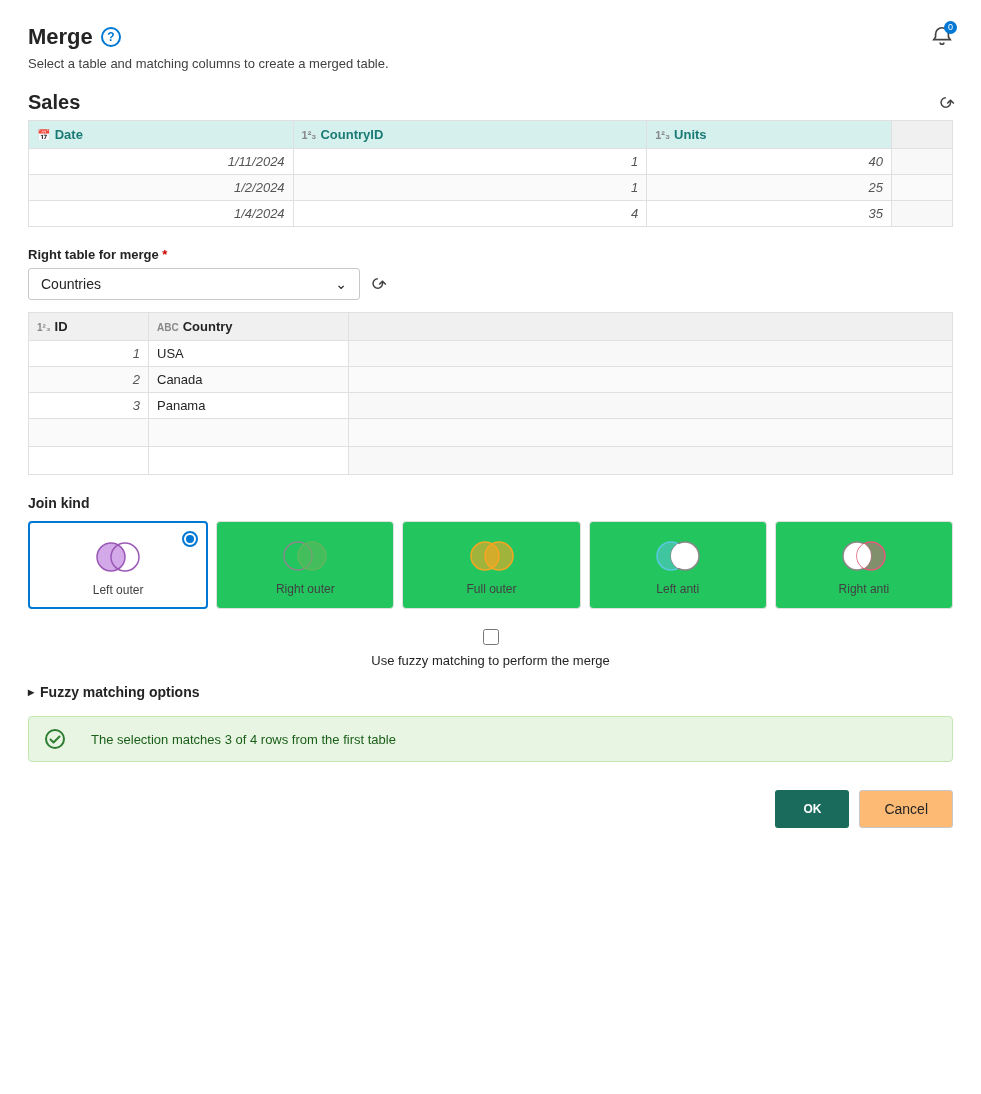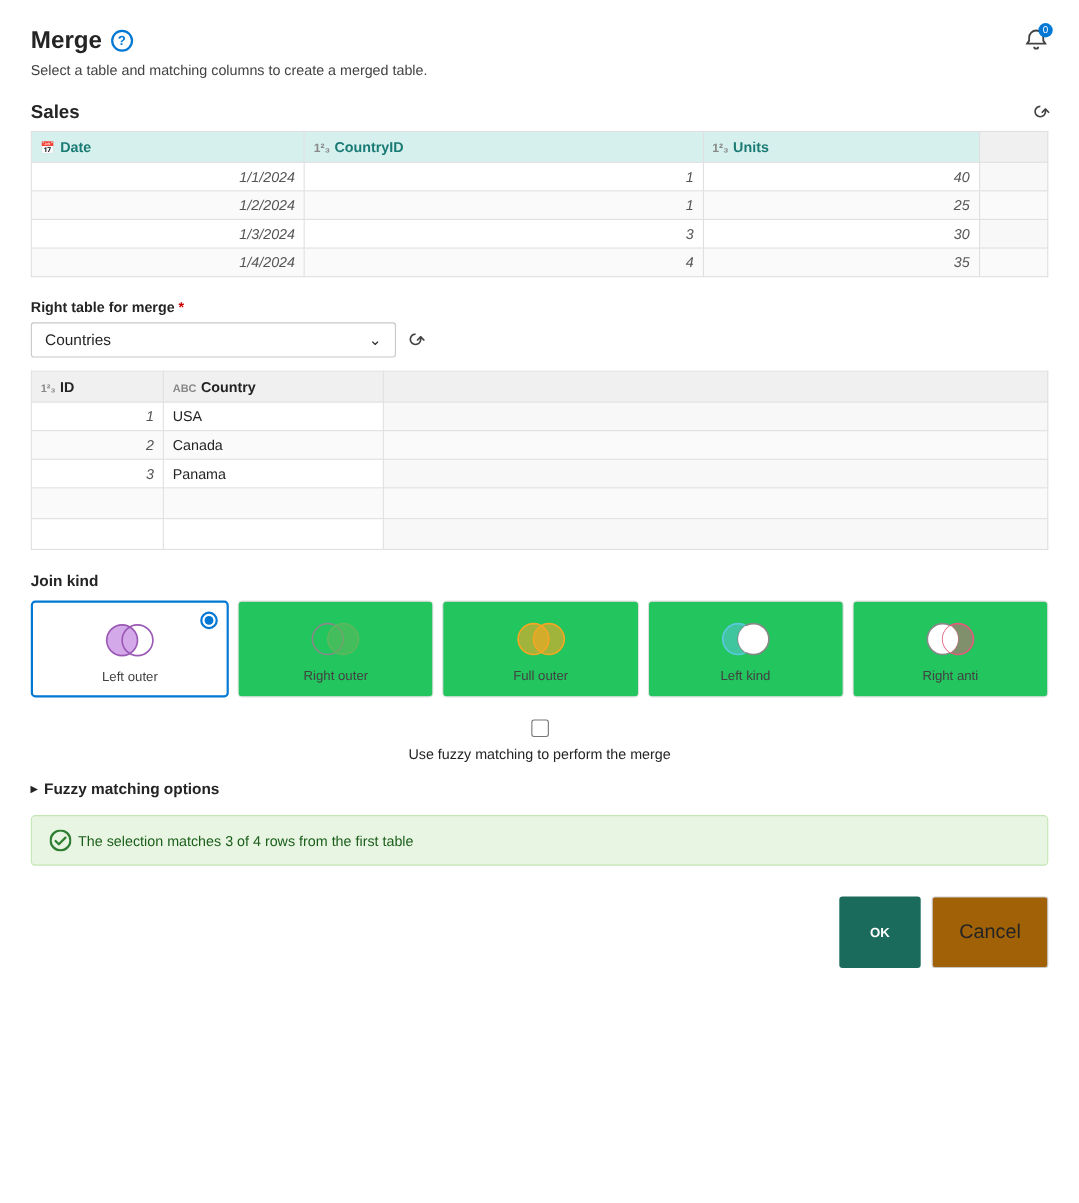--- a/index.html
+++ b/index.html
@@ -61,21 +61,21 @@
     }
 
     
     .section-header {
       display: flex;
       align-items: center;
       justify-content: space-between;
       margin-bottom: 6px;
     }
     .section-label {
-      font-size: 17px;
+      font-size: 20px;
       font-weight: 600;
     }
     .refresh-icon {
       cursor: pointer;
       font-size: 18px;
       color: #424242;
       transform: rotate(45deg);
       display: inline-block;
     }
 
@@ -240,21 +240,21 @@
     }
 
     
     .status-banner {
       background: #e8f5e2;
       border: 1px solid #c3e6b3;
       border-radius: 4px;
       padding: 12px 16px;
       display: flex;
       align-items: center;
-      gap: 6px;
+      gap: 26px;
       margin-bottom: 28px;
       color: #1a5e1a;
       font-size: 13px;
     }
     .check-circle {
       width: 20px; height: 20px;
       flex-shrink: 0;
     }
 
     
@@ -267,26 +267,26 @@
       background: #1a6b5c;
       color: white;
       border: none;
       padding: 10px 28px;
       border-radius: 3px;
       font-size: 12px;
       font-weight: 600;
       cursor: pointer;
     }
     .btn-cancel {
-      background: #a16207;
+      background: #fdba74;
       color: #242424;
       border: 1px solid #c8c8c8;
-      padding: 21px 24px;
+      padding: 10px 24px;
       border-radius: 3px;
-      font-size: 18px;
+      font-size: 14px;
       cursor: pointer;
     }
   </style>
 </head>
 <body>
 
 <div class="header-row">
   <div class="title-group">
     <h1 class="title">Merge</h1>
     <div class="help-icon">?</div>
@@ -309,35 +309,29 @@
   <thead>
     <tr>
       <th class="teal-header"><span class="col-icon">📅</span>Date</th>
       <th class="teal-header"><span class="col-icon">1²₃</span>CountryID</th>
       <th class="teal-header"><span class="col-icon">1²₃</span>Units</th>
       <th class="empty-col"></th>
     </tr>
   </thead>
   <tbody>
     <tr>
-      <td class="num">1/1/2024</td>
+      <td class="num">1/11/2024</td>
         <td class="num">1</td>
         <td class="num">40</td>
         <td class="empty-col"></td>
     </tr>
     <tr>
       <td class="num">1/2/2024</td>
         <td class="num">1</td>
         <td class="num">25</td>
-        <td class="empty-col"></td>
-    </tr>
-    <tr>
-      <td class="num">1/3/2024</td>
-        <td class="num">3</td>
-        <td class="num">30</td>
         <td class="empty-col"></td>
     </tr>
     <tr>
       <td class="num">1/4/2024</td>
         <td class="num">4</td>
         <td class="num">35</td>
         <td class="empty-col"></td>
     </tr>
   </tbody>
 </table>
@@ -431,21 +425,21 @@
     <div class="venn">
       <svg viewBox="0 0 50 36">
         <circle cx="18" cy="18" r="14" fill="#5bc8e0" fill-opacity="0.5" stroke="#5bc8e0" stroke-width="1.5"></circle>
         <circle cx="32" cy="18" r="14" fill="white" stroke="#888" stroke-width="1.5"></circle>
         <clipPath id="cl2">
             <circle cx="32" cy="18" r="14"></circle>
           </clipPath>
         <circle cx="18" cy="18" r="14" fill="white" clip-path="url(#cl2)" stroke="none"></circle>
       </svg>
     </div>
-    <span class="join-card-label">Left kind</span>
+    <span class="join-card-label">Left anti</span>
   </div>
 
   <div class="join-card">
     <div class="venn">
       <svg viewBox="0 0 50 36">
         <circle cx="18" cy="18" r="14" fill="white" stroke="#888" stroke-width="1.5"></circle>
         <circle cx="32" cy="18" r="14" fill="#e05c7a" fill-opacity="0.5" stroke="#e05c7a" stroke-width="1.5"></circle>
         <clipPath id="cl3">
             <circle cx="18" cy="18" r="14"></circle>
           </clipPath>

